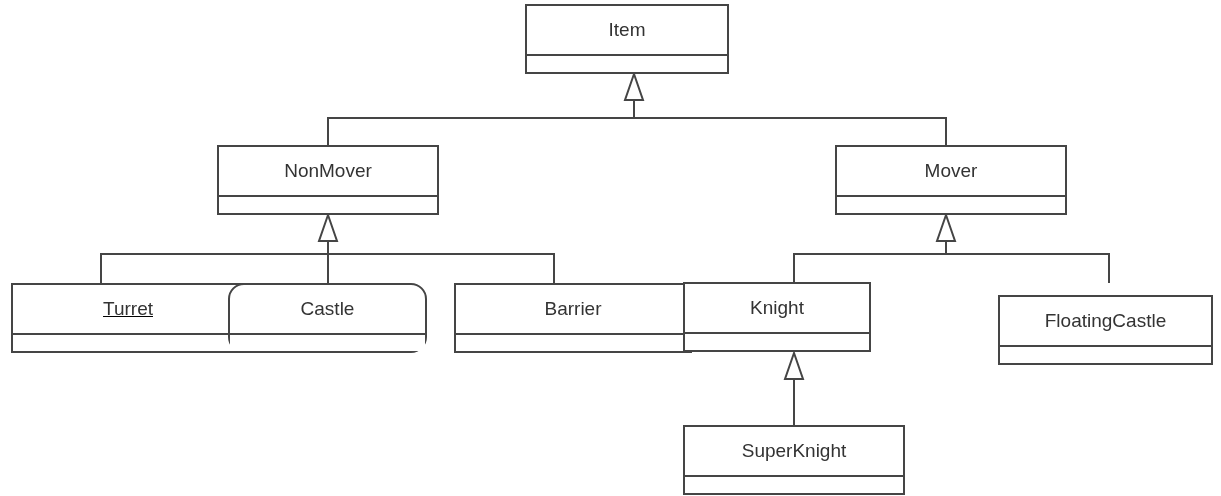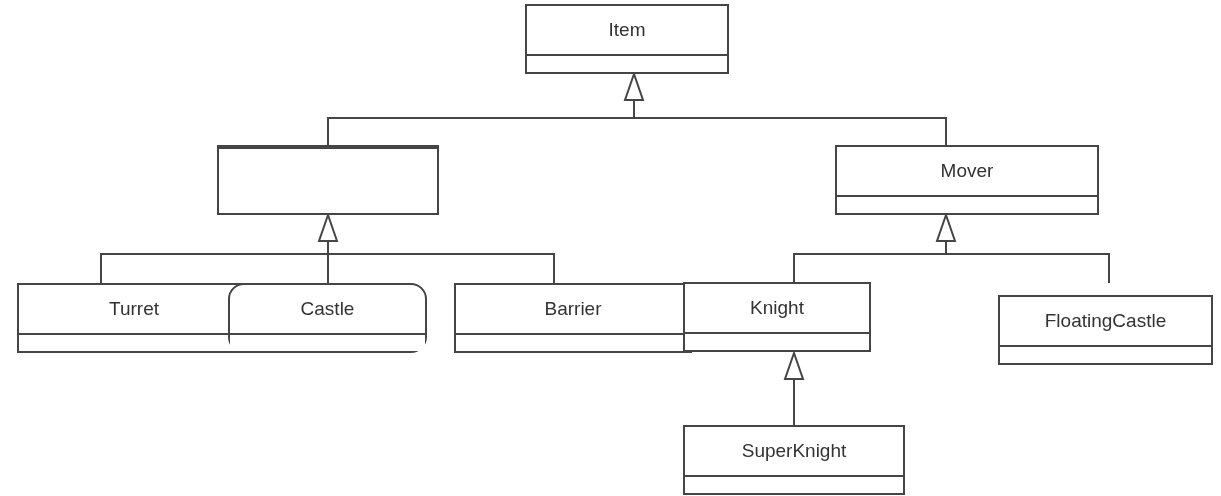--- a/index.html
+++ b/index.html
@@ -56,22 +56,22 @@
     overflow: hidden;
   }
   .empty-compartment {
     height: 16px;
     border-top: 2px solid var(--line);
     background: var(--box-fill);
   }
   
   .box-item           { left: 525px; top: 4px;   width: 204px; }
   .box-nonmover       { left: 217px; top: 145px; width: 222px; }
-  .box-mover          { left: 835px; top: 145px; width: 264px; }
-  .box-turret         { left: 17px;   top: 283px; width: 234px; }
+  .box-mover          { left: 835px; top: 145px; width: 232px; }
+  .box-turret         { left: 11px;   top: 283px; width: 234px; text-decoration: underline; }
   .box-castle         { left: 228px; top: 283px; width: 199px; border-radius: 16px; }
   .box-barrier        { left: 454px; top: 283px; width: 238px; }
   .box-knight         { left: 683px; top: 274px; width: 188px; margin-top: 8px; }
   .box-floatingcastle { left: 998px; top: 283px; width: 215px; margin-top: 12px; }
   .box-superknight    { left: 683px; top: 425px; width: 222px; }
 </style>
 </head>
 <body>
 
 <div class="canvas">
@@ -102,20 +102,21 @@
       <path class="edge-line" d="M794,379 V425"></path>
     </g>
   </svg>
 
   <div class="class-box box-item">
     <div class="name-compartment">Item</div>
     <div class="empty-compartment"></div>
   </div>
 
   <div class="class-box box-nonmover">
+    <div class="name-compartment">NonMover</div>
     <div class="empty-compartment"></div>
   </div>
 
   <div class="class-box box-mover">
     <div class="name-compartment">Mover</div>
     <div class="empty-compartment"></div>
   </div>
 
   <div class="class-box box-turret">
     <div class="name-compartment">Turret</div>

